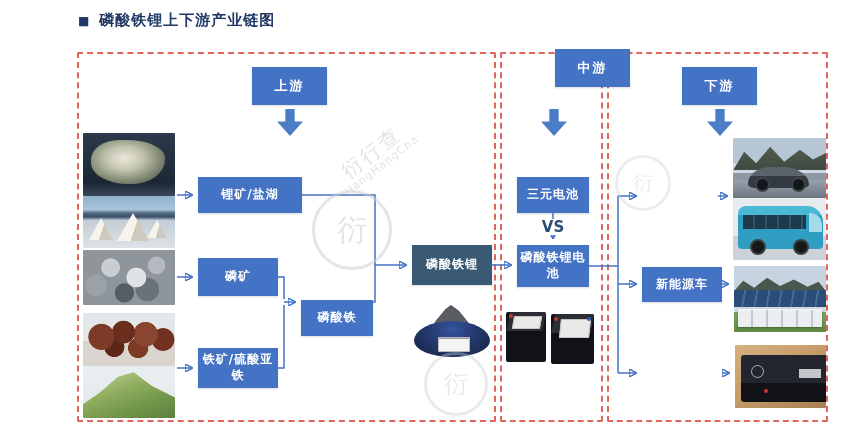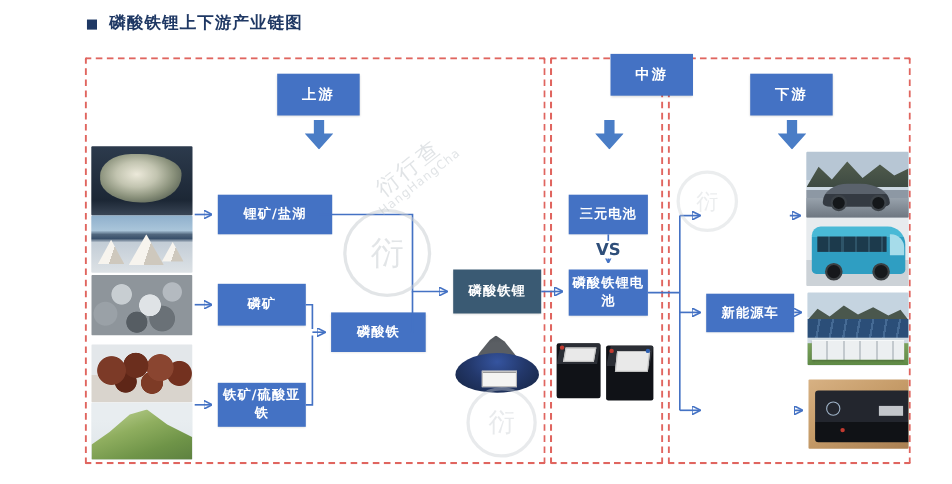--- a/index.html
+++ b/index.html
@@ -163,21 +163,21 @@
     <path d="M618,284 H636" marker-end="url(#ah)"></path>
     <path d="M618,373 H636" marker-end="url(#ah)"></path>
     <path d="M718,196 H727" marker-end="url(#ah)"></path>
     <path d="M722,284 H728" marker-end="url(#ah)"></path>
     <path d="M722,373 H729" marker-end="url(#ah)"></path>
   </svg>
 
   <div class="node" style="left:198px;top:177px;width:104px;height:36px;">锂矿/盐湖</div>
   <div class="node" style="left:198px;top:258px;width:80px;height:38px;">磷矿</div>
   <div class="node" style="left:198px;top:348px;width:80px;height:40px;">铁矿/硫酸亚铁</div>
-  <div class="node" style="left:301px;top:284px;width:86px;height:36px;">磷酸铁</div>
+  <div class="node" style="left:301px;top:300px;width:72px;height:36px;">磷酸铁</div>
   <div class="node dark" style="left:412px;top:245px;width:80px;height:40px;">磷酸铁锂</div>
   <div class="node" style="left:517px;top:177px;width:72px;height:36px;">三元电池</div>
   <div class="vs">VS</div>
   <div class="node" style="left:517px;top:245px;width:72px;height:42px;">磷酸铁锂电池</div>
   <div class="node" style="left:642px;top:267px;width:80px;height:35px;">新能源车</div>
 
   <div class="img" id="img-lithium" style="left:83px;top:133px;width:92px;height:63px;">
     <i class="rock"></i>
   </div>
   <div class="img" id="img-salt" style="left:83px;top:196px;width:92px;height:52px;">

